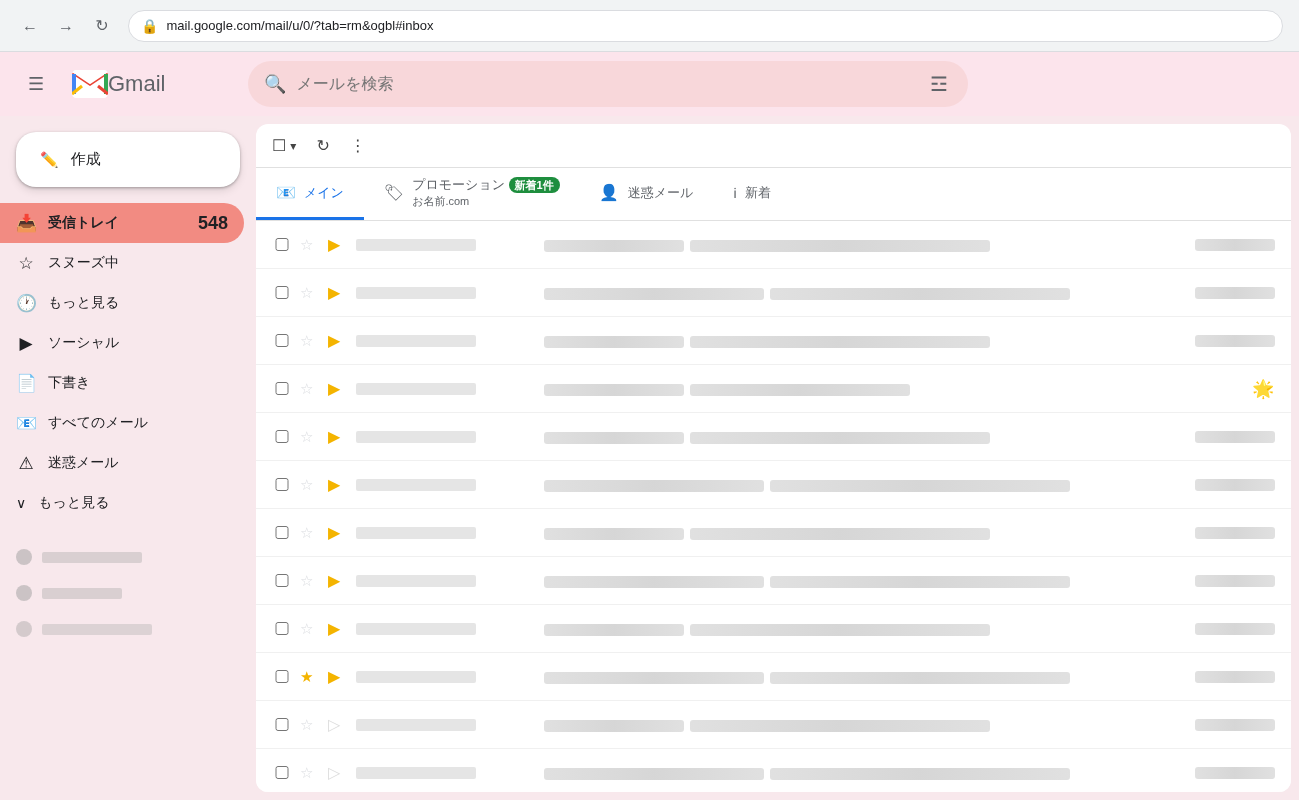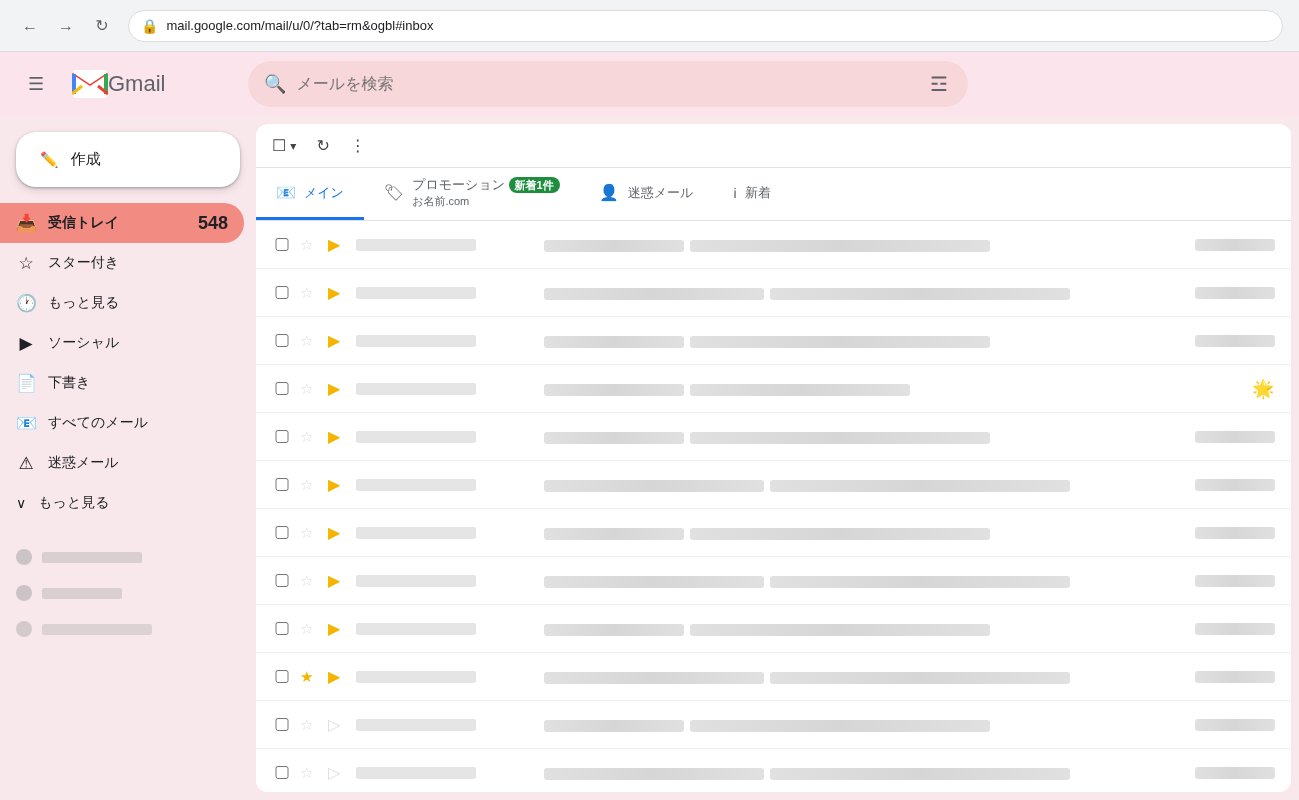--- a/index.html
+++ b/index.html
@@ -334,21 +334,21 @@
         </button>
       </div>
 
       <div class="sidebar-nav-item active">
         <span class="sidebar-icon">📥</span>
         <span class="sidebar-label">受信トレイ</span>
         <span class="sidebar-count">548</span>
       </div>
       <div class="sidebar-nav-item">
         <span class="sidebar-icon">☆</span>
-        <span class="sidebar-label">スター付き</span>
+        <span class="sidebar-label">スヌーズ中</span>
       </div>
       <div class="sidebar-nav-item">
         <span class="sidebar-icon">🕐</span>
         <span class="sidebar-label">もっと見る</span>
       </div>
       <div class="sidebar-nav-item">
         <span class="sidebar-icon">▶</span>
         <span class="sidebar-label">ソーシャル</span>
       </div>
       <div class="sidebar-nav-item">

